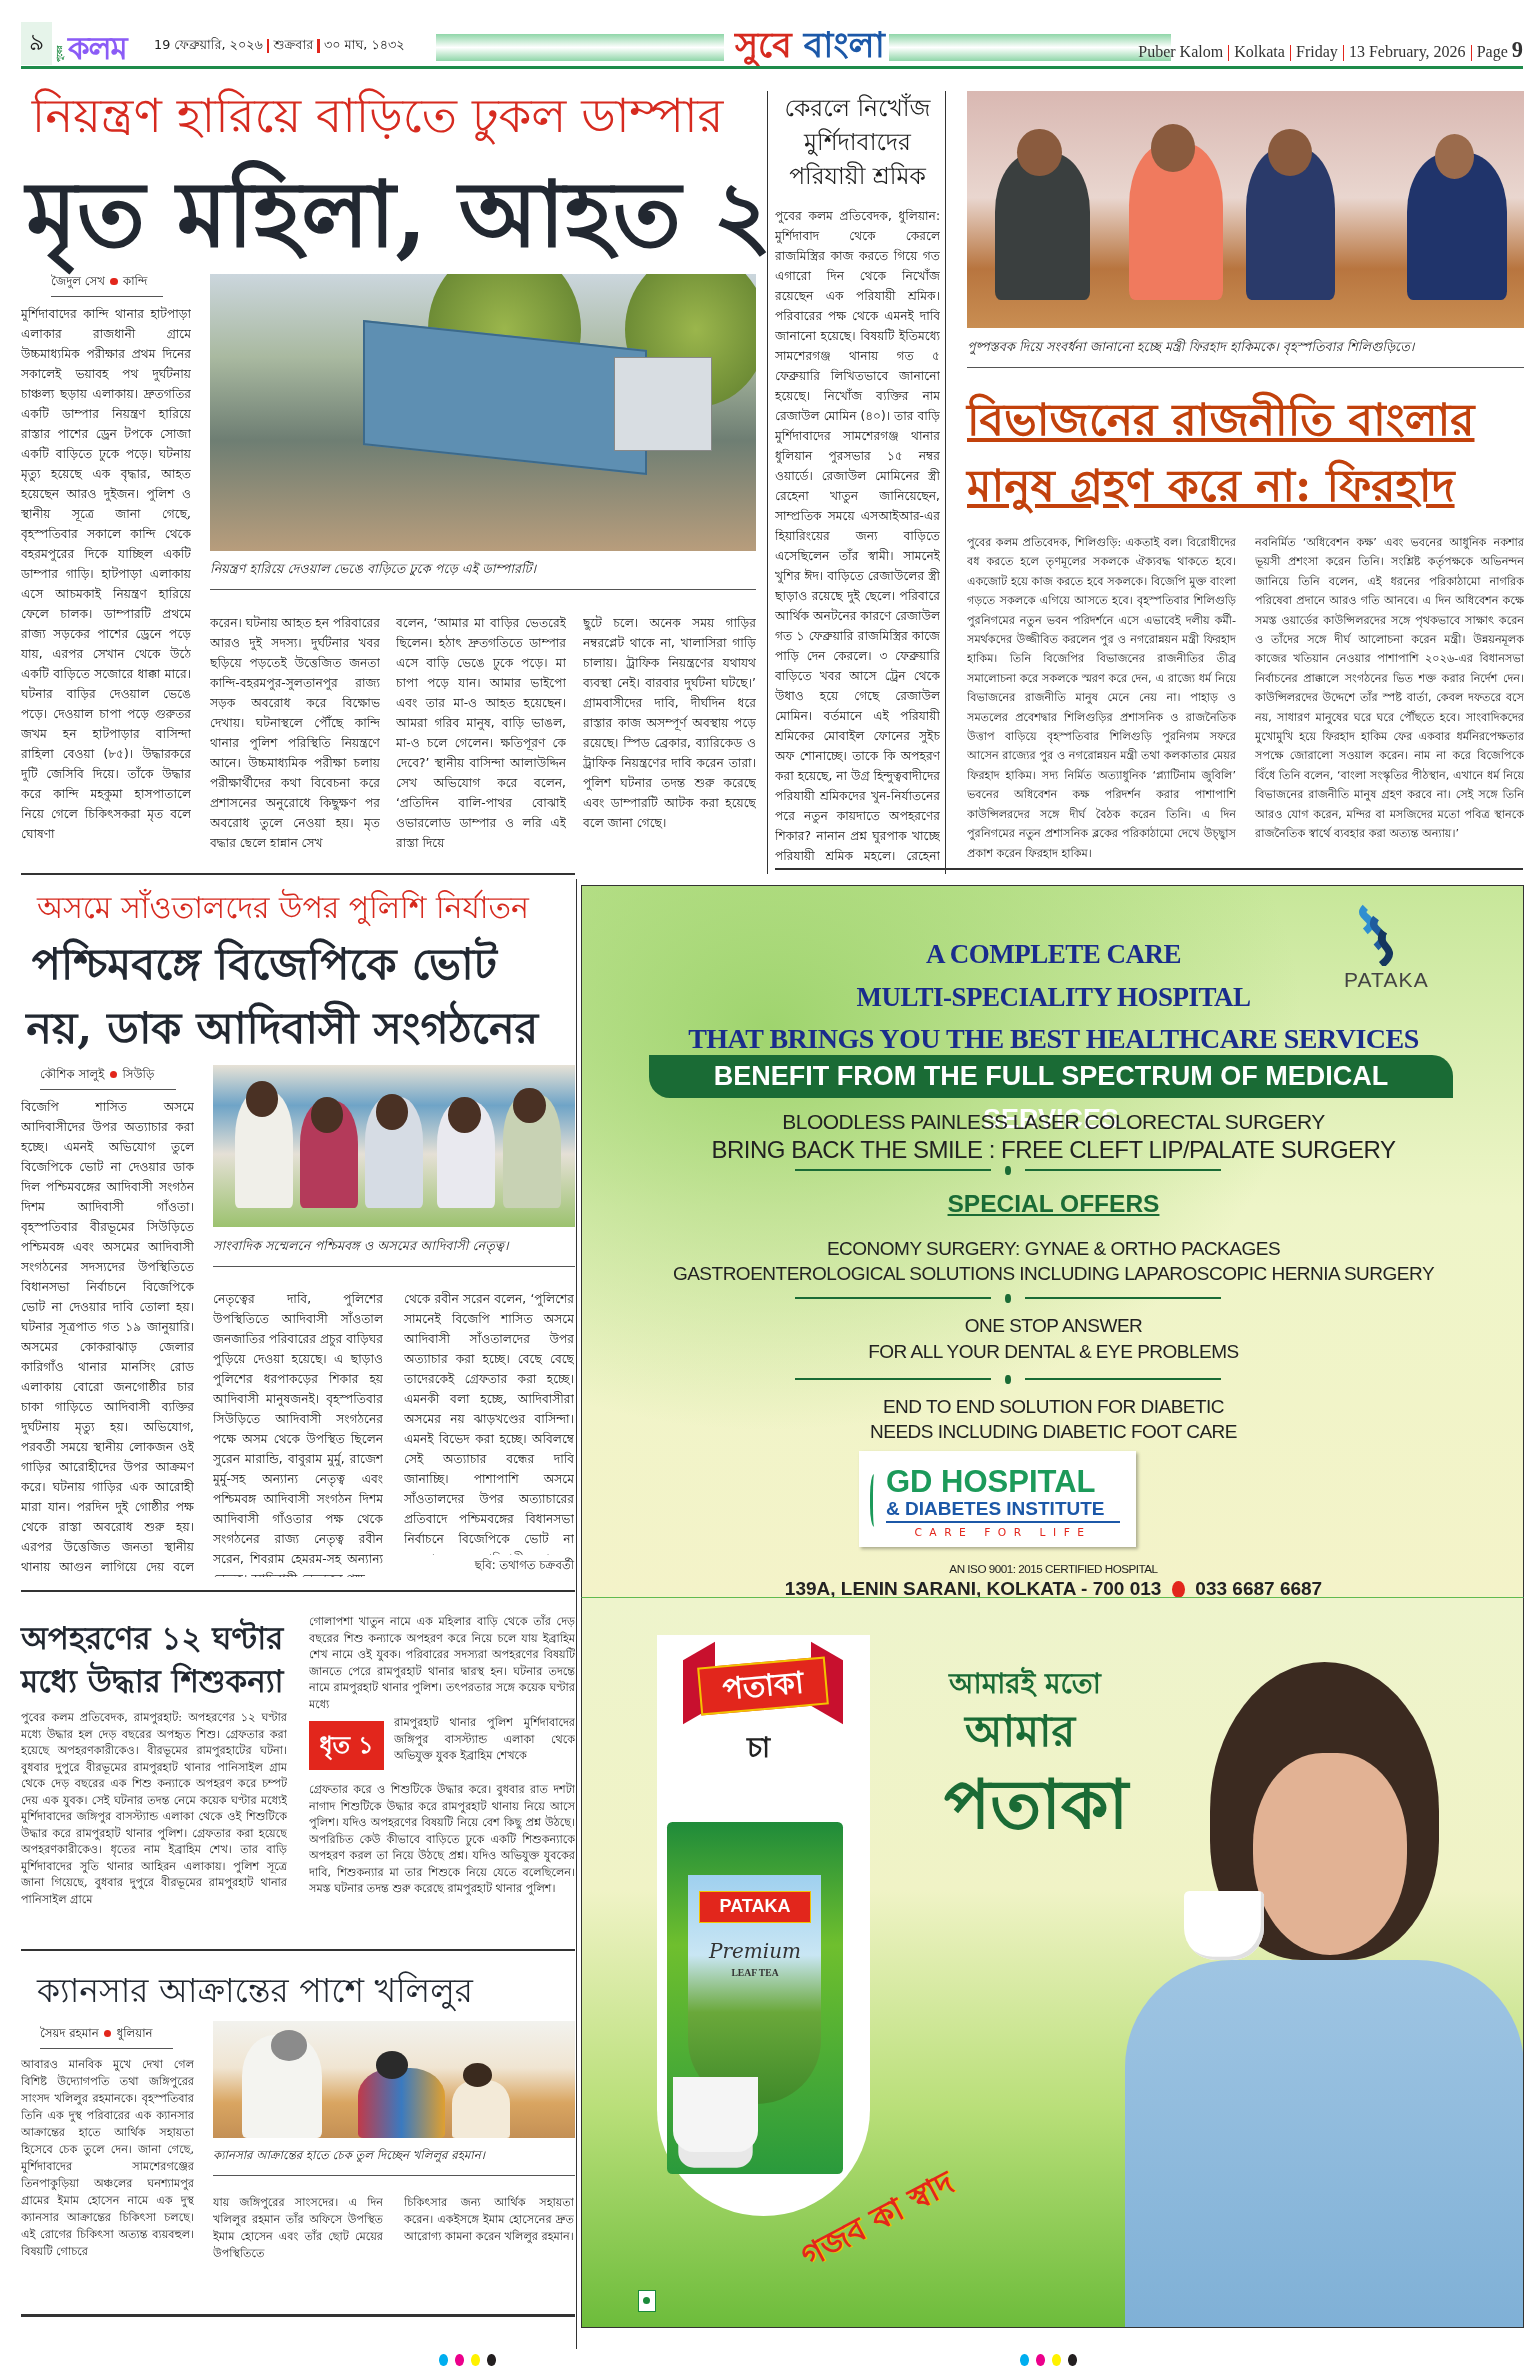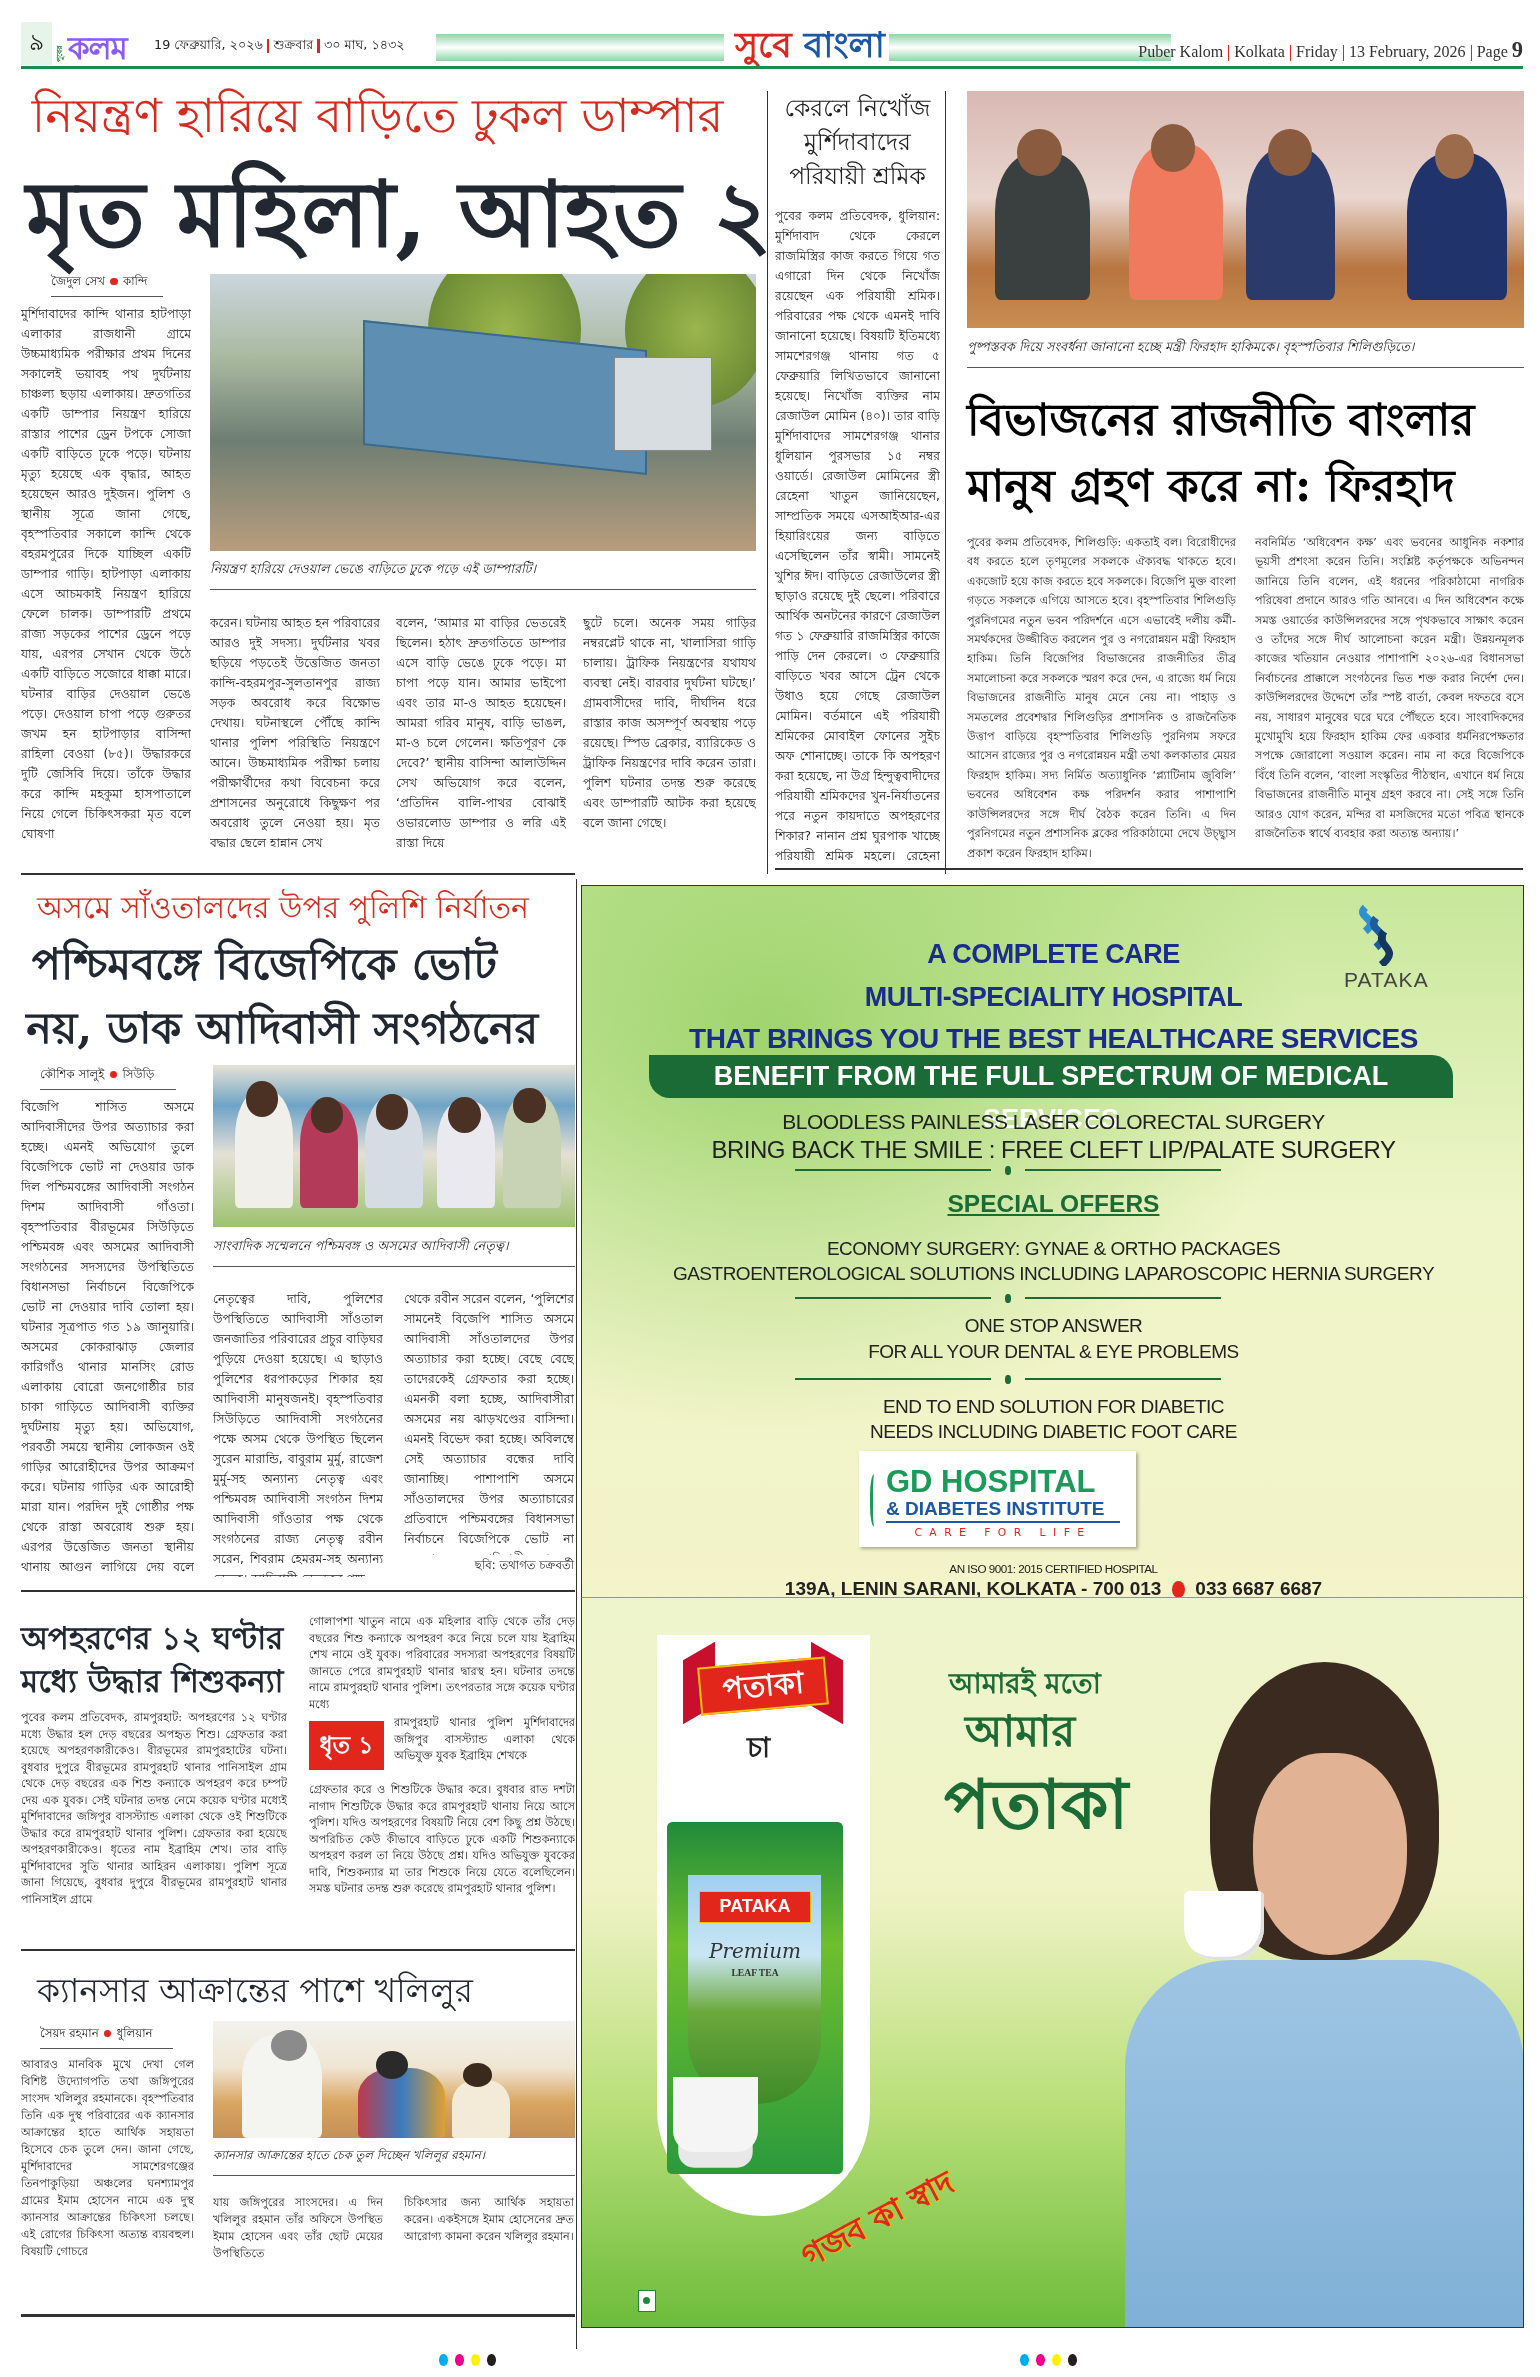--- a/index.html
+++ b/index.html
@@ -19,21 +19,21 @@
   .section-title .w1 { color:#d62a1f; }
   .section-title .w2 { color:#1c58a8; }
   .eng-line { position:absolute; right:0; top:16px; font-family:"Liberation Serif", serif; font-size:16px; color:#333; white-space:nowrap; }
   .eng-line .bar { display:inline-block; width:0.5px; height:16px; background:#e2261c; margin:0 5.3px; vertical-align:middle; }
   .eng-line .pg { font-size:22.4px; font-weight:bold; }
   .mast-rule { position:absolute; left:0; top:45px; width:1502px; height:2.7px; background:#1e8b4a; }
 
   
   .kicker-red { color:#d62a1f; font-family:"DejaVu Serif", serif; white-space:nowrap; }
   .head-black { color:#222831; font-family:"DejaVu Serif", serif; font-weight:bold; white-space:nowrap; }
-  .head-blue { color:#000000; font-family:"DejaVu Serif", serif; font-weight:bold; white-space:nowrap; }
+  .head-blue { color:#c2410c; font-family:"DejaVu Serif", serif; font-weight:bold; white-space:nowrap;text-decoration:underline; }
   .byline { font-size:11.7px; color:#222; white-space:nowrap; padding-bottom:4.3px; border-bottom:1.1px solid #555; }
   .byline .dot { display:inline-block; width:7.5px; height:7.5px; border-radius:50%; background:#e2261c; margin:0 5.3px; vertical-align:middle; }
   .body-text { font-size:12.2px; line-height:20px; text-align:justify; color:#222; }
   .body-text .lead { font-weight:normal; }
   .caption { font-style:italic; font-size:12.8px; color:#222; padding-bottom:8.5px; border-bottom:1.6px solid #555; white-space:nowrap; overflow:hidden; }
   .vrule { position:absolute; width:1.1px; background:#333; }
   .hrule { position:absolute; height:2.1px; background:#333; }
   .photo { position:absolute; overflow:hidden; }
 
   
@@ -46,21 +46,21 @@
   .photo-minister { background:linear-gradient(180deg, #d9b8b2 0%, #e9d6cf 45%, #b8753f 75%, #c98e52 100%); }
   .person { position:absolute; bottom:12%; border-radius:40% 40% 6% 6%; }
   .head { position:absolute; border-radius:50%; background:#8a5b3e; }
 
   .photo-adivasi { background:linear-gradient(180deg, #e7e2d6 0%, #6fa4c7 25%, #e5e0d6 55%, #9cc26f 100%); }
   .photo-cancer { background:linear-gradient(180deg, #f2f2ee 0%, #f0e5d2 40%, #d9a561 70%, #c49055 100%); }
 
   
   #ad-hospital { left:581px; top:885px; width:943px; height:712px; border:1.6px solid #333; border-bottom:none;
     background: radial-gradient(ellipse at 20% 20%, #9fd46e 0%, rgba(159,212,110,0) 50%), linear-gradient(180deg, #c7e79a 0%, #eef5c8 45%, #f4f3c9 100%); }
-  .ad-blue { color:#1a2c8c; font-family:Liberation Sans, sans-serif; font-weight:bold; font-stretch:condensed; text-align:center; letter-spacing:-0.5px; }
+  .ad-blue { color:#1a2c8c; font-family:Liberation Serif, serif; font-weight:bold; font-stretch:condensed; text-align:center; letter-spacing:-0.5px; }
   .ad-line { color:#222; font-family:"Liberation Sans", sans-serif; text-align:center; letter-spacing:-0.5px; }
   .green-banner { background:#1a6b35; color:#fff; font-family:"Liberation Sans", sans-serif; font-weight:bold; text-align:center; border-radius:0 21px 0 21px; }
   .ornament { position:absolute; height:7.5px; }
   .ornament .l, .ornament .r { position:absolute; top:2.7px; height:2.1px; background:#1a6b35; width:46%; }
   .ornament .l { left:0; } .ornament .r { right:0; }
   .ornament .d { position:absolute; left:50%; top:0; width:5.3px; height:8.5px; margin-left:-2.7px; border-radius:50%; background:#1a6b35; }
   .gd-logo { position:absolute; background:#fff; box-shadow:2.1px 2.1px 3.2px rgba(0,0,0,0.3); }
 
   
   #ad-tea { left:581px; top:1597px; width:943px; height:731px; border:1.6px solid #333; border-top:1.1px dashed #5cb85c;

